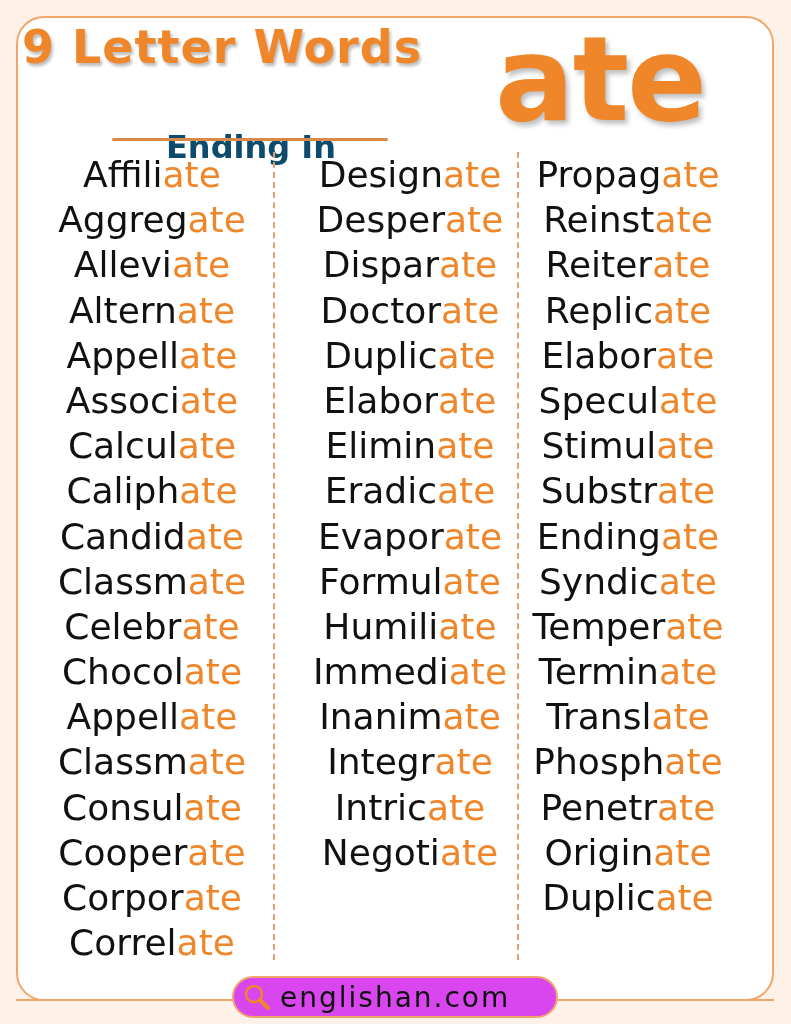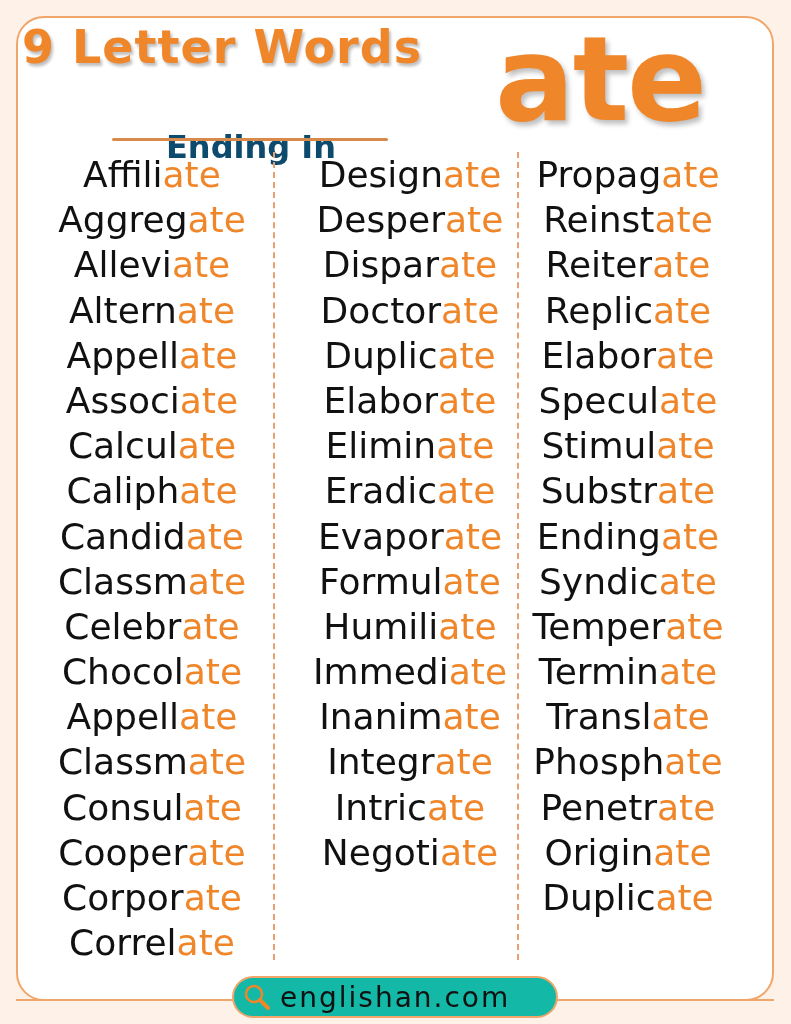--- a/index.html
+++ b/index.html
@@ -9,21 +9,21 @@
   .subtitle { position:absolute; left:114px; top:88px; width:274px; text-align:center; font-family:"DejaVu Sans", sans-serif; font-weight:bold; font-size:32px; color:#0c4a6e;margin-top:40px; }
   .sub-line { position:absolute; left:112px; top:138px; width:276px; height:3px; background:#d98a4a; border-radius:2px; }
   .big { position:absolute; left:495px; top:20px; font-family:"DejaVu Sans", sans-serif; font-weight:bold; font-size:118px; line-height:1; color:#f0862a; text-shadow:3px 4px 5px rgba(0,0,0,0.25); letter-spacing:-2px; }
   .col { position:absolute; top:152px; width:240px; }
   .col1 { left:32px; } .col2 { left:290px; } .col3 { left:508px; }
   .word { height:45.2px; line-height:45.2px; text-align:center; font-family:"DejaVu Sans", sans-serif; font-weight:normal; font-size:36px; color:#111; white-space:nowrap; }
   .word .suf { color:#f0862a; }
   .divider { position:absolute; top:152px; height:808px; border-left:2px dashed #e8a070; }
   .d1 { left:273px; } .d2 { left:517px; }
   .footer-line { position:absolute; left:16px; top:999px; width:758px; height:2px; background:#f0a66a; }
-  .site { position:absolute; left:232px; top:976px; width:326px; height:42px; background:#14b8a6; border:2px solid #f0a66a; border-radius:22px; box-sizing:border-box; display:flex; align-items:center; }
+  .site { position:absolute; left:232px; top:976px; width:326px; height:42px; background:#d946ef; border:2px solid #f0a66a; border-radius:22px; box-sizing:border-box; display:flex; align-items:center; }
   .site svg { margin-left:8px; }
   .site-text { margin-left:8px; font-family:"DejaVu Sans", sans-serif; font-size:28px; color:#111; letter-spacing:2px; }
 </style>
 </head>
 <body>
 
 <div class="card"></div>
 <div class="title">9 Letter Words</div>
 <div class="subtitle">Ending In</div>
 <div class="sub-line"></div>

